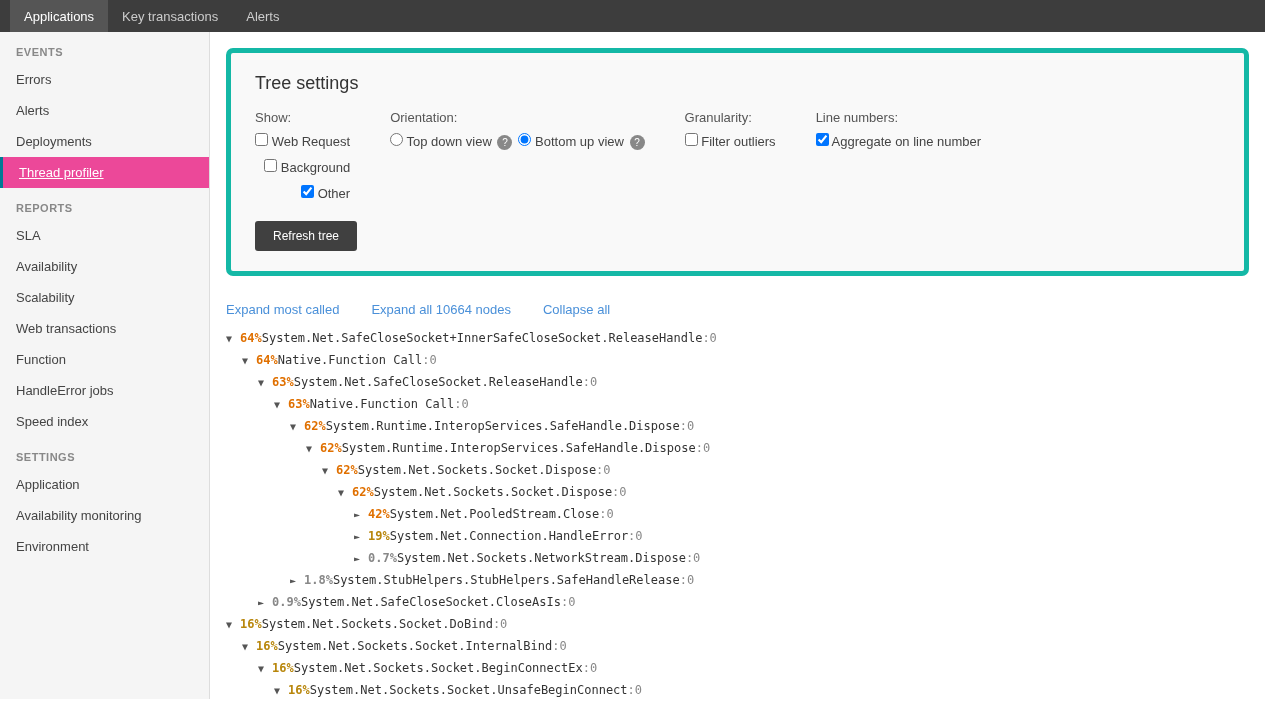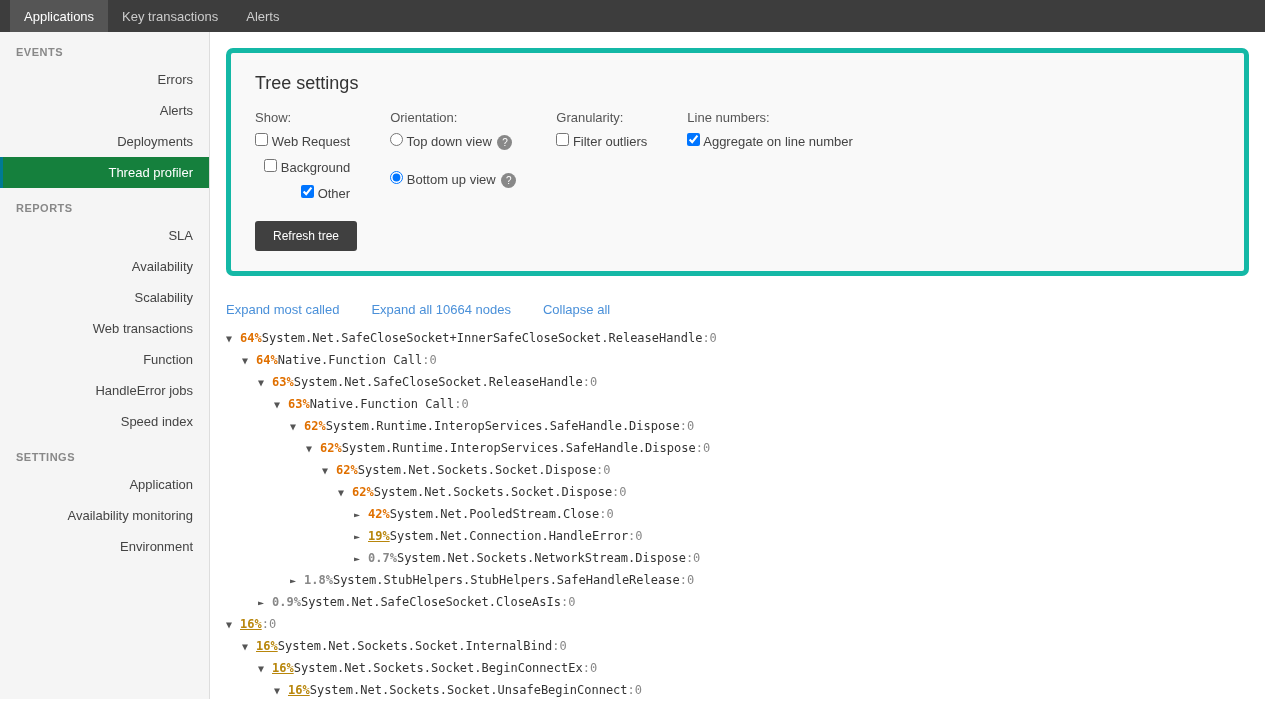--- a/index.html
+++ b/index.html
@@ -45,26 +45,26 @@
       padding: 14px 16px 6px;
       text-transform: uppercase;
       letter-spacing: 0.5px;
     }
     .sidebar-item {
       padding: 8px 16px;
       cursor: pointer;
       color: #444;
       font-size: 13px;
       display: block;
-      text-align: right;
     }
     .sidebar-item.active {
-      background: #15803d;
+      background: #ec4899;
       color: #fff;
       border-left: 3px solid #007a94;
+      text-decoration: underline;
     }
 
     
     .main {
       flex: 1;
       overflow-y: auto;
       background: #fff;
     }
 
     
@@ -99,21 +99,21 @@
     }
     .checkbox-group { display: flex; flex-direction: column; gap: 6px; align-items: flex-end; }
     .checkbox-row {
       display: flex;
       align-items: center;
       gap: 6px;
       font-size: 13px;
       color: #444;
     }
     .checkbox-row input[type="checkbox"] { cursor: pointer; }
-    .radio-group { display: flex; flex-direction: column; gap: 17px; }
+    .radio-group { display: flex; flex-direction: row; gap: 6px; }
     .radio-row {
       display: flex;
       align-items: center;
       gap: 6px;
       font-size: 13px;
       color: #444;
     }
     .radio-row input[type="radio"] { cursor: pointer; }
     .info-icon {
       display: inline-flex;
@@ -170,21 +170,21 @@
     .tree-toggle {
       display: inline-flex;
       align-items: center;
       cursor: pointer;
       color: #555;
       font-size: 10px;
       width: 14px;
     }
     .pct-orange { color: #e07000; font-weight: bold; }
     .pct-gray { color: #888; font-weight: bold; }
-    .pct-light { color: #b8860b; font-weight: bold; text-decoration: underline; }
+    .pct-light { color: #b8860b; font-weight: bold; }
     .node-text { color: #333; }
     .node-num { color: #888; }
   </style>
 </head>
 <body>
 
 <nav class="top-nav">
   <div class="top-nav-item active">Applications</div>
   <div class="top-nav-item">Key transactions</div>
   <div class="top-nav-item">Alerts</div>
@@ -369,20 +369,21 @@
           <span class="tree-indent" style="width: 32px;"></span>
           <span class="tree-toggle">►</span>
           <span class="pct-gray">0.9% </span>
           <span class="node-text">System.Net.SafeCloseSocket.CloseAsIs</span>
           <span class="node-num">:0</span>
         </div>
         <div class="tree-row">
           <span class="tree-indent" style="width: 0px;"></span>
           <span class="tree-toggle">▼</span>
           <span class="pct-light">16% </span>
+          <span class="node-text">System.Net.Sockets.Socket.DoBind</span>
           <span class="node-num">:0</span>
         </div>
         <div class="tree-row">
           <span class="tree-indent" style="width: 16px;"></span>
           <span class="tree-toggle">▼</span>
           <span class="pct-light">16% </span>
           <span class="node-text">System.Net.Sockets.Socket.InternalBind</span>
           <span class="node-num">:0</span>
         </div>
         <div class="tree-row">

